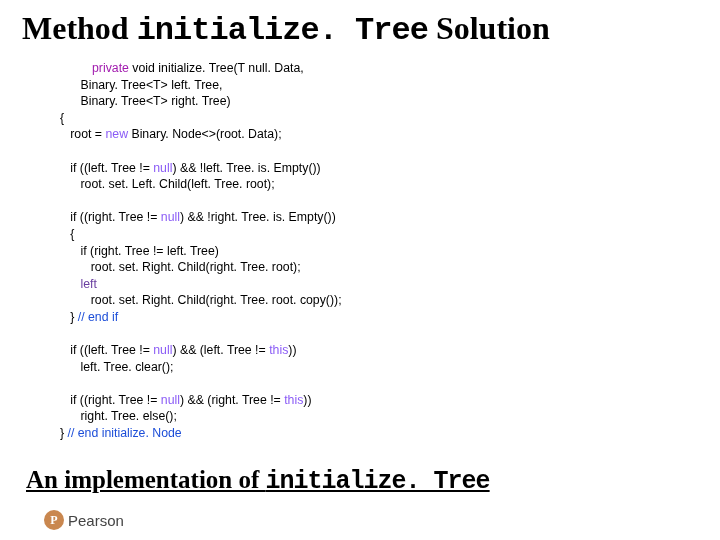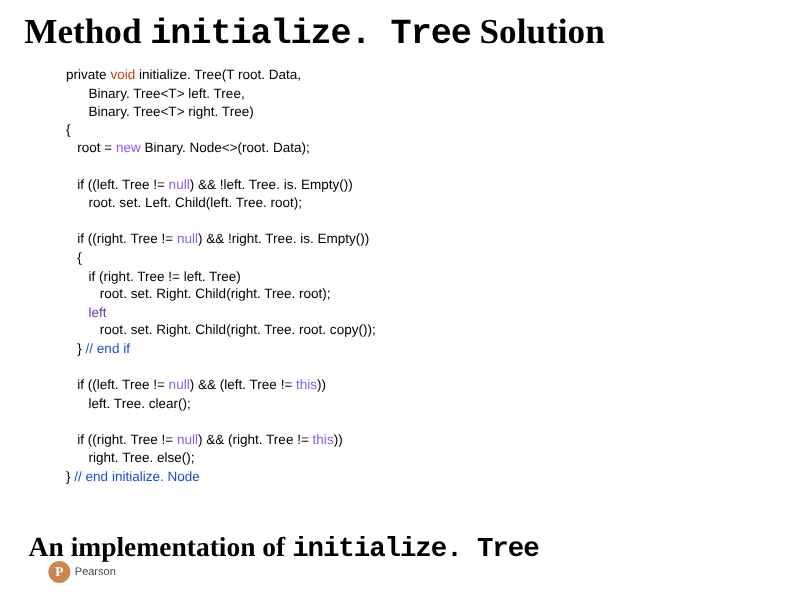--- a/index.html
+++ b/index.html
@@ -34,33 +34,34 @@
   .code {
     position: absolute;
     top: 60px;
     left: 60px;
     font-family: Arial, Helvetica, sans-serif;
     font-size: 12.3px;
     line-height: 1.35;
     white-space: pre;
     color: #000;
   }
-  .kw-mod { color: #000000; } 
-  .kw-type { color: #c2410c; } 
+  .kw-mod { color: #a21caf; margin-left: 32px; } 
+  .kw-type { color: #000000; } 
   .kw { color: #8b5cf6; } 
   .kw-else { color: #6a3fa0; }
   .comment { color: #1d4ed8; } 
   .caption {
     position: absolute;
     left: 26px;
-    bottom: 27px;
+    bottom: 44px;
     font-family: "Times New Roman", Times, serif;
     font-weight: bold;
     font-size: 25px;
     color: #000;
+    text-decoration: underline;
   }
   .caption .mono {
     font-family: "Courier New", Courier, monospace;
     font-weight: bold;
     letter-spacing: -1px;
   }
   .footer {
     position: absolute;
     right: 18px;
     bottom: 10px;
@@ -81,39 +82,39 @@
     display: flex;
     align-items: center;
     justify-content: center;
     color: #fff;
     font-family: Georgia, "Times New Roman", serif;
     font-weight: bold;
     font-size: 12px;
   }
   .logo-text {
     font-family: Arial, sans-serif;
-    font-size: 10px;
+    font-size: 15px;
     color: #444;
     margin-left: 4px;
   }
   .logo-wrap {
     display: flex;
     align-items: center;
   }
 </style>
 </head>
 <body>
 
 <div class="slide">
 
   <div class="title">
     <span>Method </span><span class="mono">initialize. Tree</span><span> Solution</span>
   </div>
 
-  <div class="code"><span class="kw-mod">private</span><span> </span><span class="kw-type">void</span><span> initialize. Tree(T root. Data,</span>
+  <div class="code"><span class="kw-mod">private</span><span> </span><span class="kw-type">void</span><span> initialize. Tree(T null. Data,</span>
 <span>      Binary. Tree&lt;T&gt; left. Tree,</span>
 <span>      Binary. Tree&lt;T&gt; right. Tree)</span>
 <span>{</span>
 <span>   root = </span><span class="kw">new</span><span> Binary. Node&lt;&gt;(root. Data);</span>
 <span></span>
 <span>   if ((left. Tree != </span><span class="kw">null</span><span>) &amp;&amp; !left. Tree. is. Empty())</span>
 <span>      root. set. Left. Child(left. Tree. root);</span>
 <span></span>
 <span>   if ((right. Tree != </span><span class="kw">null</span><span>) &amp;&amp; !right. Tree. is. Empty())</span>
 <span>   {</span>

